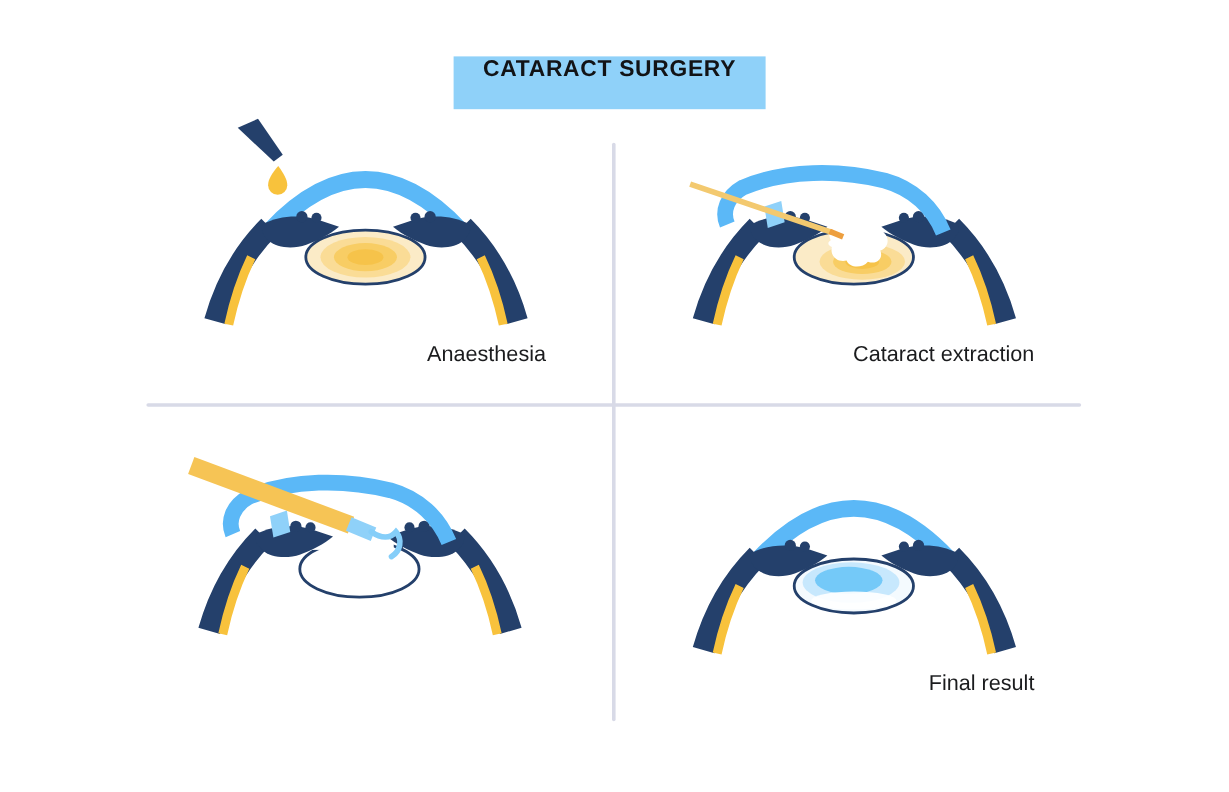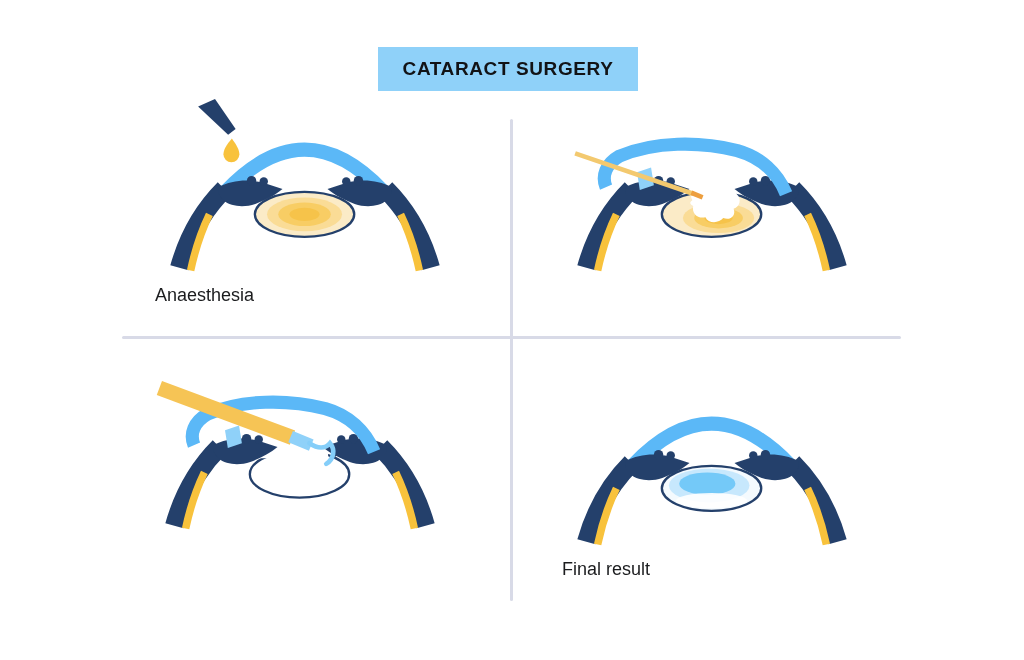--- a/index.html
+++ b/index.html
@@ -4,32 +4,32 @@
 <style>
   html,body{margin:0;padding:0}
   body{
     width:1024px;height:660px;position:relative;overflow:hidden;
     background:var(--background,#fff);
     font-family:"Liberation Sans",sans-serif;
   }
   .title-box{
     position:absolute;left:378px;top:47px;width:260px;height:44px;
     background:var(--title-bg,#8FD1F9);
-    display:flex;align-items:center;justify-content:center;
+    display:flex;justify-content:center;
   }
   .title-box span{
     font-weight:bold;font-size:19px;letter-spacing:.6px;
     color:var(--title-text,#121316);
   }
   .divider{position:absolute;background:var(--divider-gray,#D8DAE7);border-radius:2px}
   .divider.vertical{left:510px;top:119px;width:3px;height:482px}
   .divider.horizontal{left:122px;top:336px;width:779px;height:3px}
   figure.panel{
     position:absolute;margin:0;width:300px;
-    display:flex;flex-direction:column;align-items:flex-start;
+    display:flex;flex-direction:column;align-items:flex-end;
   }
   figure.panel figcaption{
     margin-top:2px;font-size:18px;color:var(--label-text,#1B1C1E);
     white-space:nowrap;
   }
   #panel-anaesthesia{left:155px;top:95px}
   #panel-extraction{left:562px;top:95px}
   #panel-implantation{left:150px;top:353px}
   #panel-final{left:562px;top:369px}
   .defs-holder{position:absolute;width:0;height:0;overflow:hidden}
@@ -93,20 +93,21 @@
       <ellipse cx="167" cy="131" rx="15" ry="6.5" style="fill:var(--cataract-core)"></ellipse>
     </g>
     <path d="M139,112 C135,104 140,95 149,96 C153,88 165,86 172,92 C181,90 188,97 186,105 C192,110 190,119 183,121 C186,128 180,134 172,131 C167,137 156,137 153,130 C145,132 138,126 140,118 C136,116 136,114 139,112 Z" fill="#FFFFFF"></path>
     <use href="#eye-shell"></use>
     <use href="#cornea-flap"></use>
     <g>
       <line x1="14" y1="62" x2="140" y2="105" style="stroke:var(--probe-yellow)" stroke-width="5"></line>
       <line x1="138" y1="104" x2="150" y2="109" style="stroke:var(--probe-tip-orange)" stroke-width="5"></line>
     </g>
   </svg>
+  <figcaption>Cataract extraction</figcaption>
 </figure>
 
 <figure class="panel" id="panel-implantation">
   <svg viewBox="0 0 320 200" width="300" height="188">
     <g>
       <ellipse cx="159.5" cy="129" rx="53" ry="25" fill="#FFFFFF" style="stroke:var(--navy)" stroke-width="2.5"></ellipse>
       <rect x="104" y="86" width="86" height="26" fill="#FFFFFF"></rect>
       <path d="M190,101 C196,99 200,104 197,110" fill="none" style="stroke:var(--navy)" stroke-width="2"></path>
     </g>
     <use href="#eye-shell"></use>

